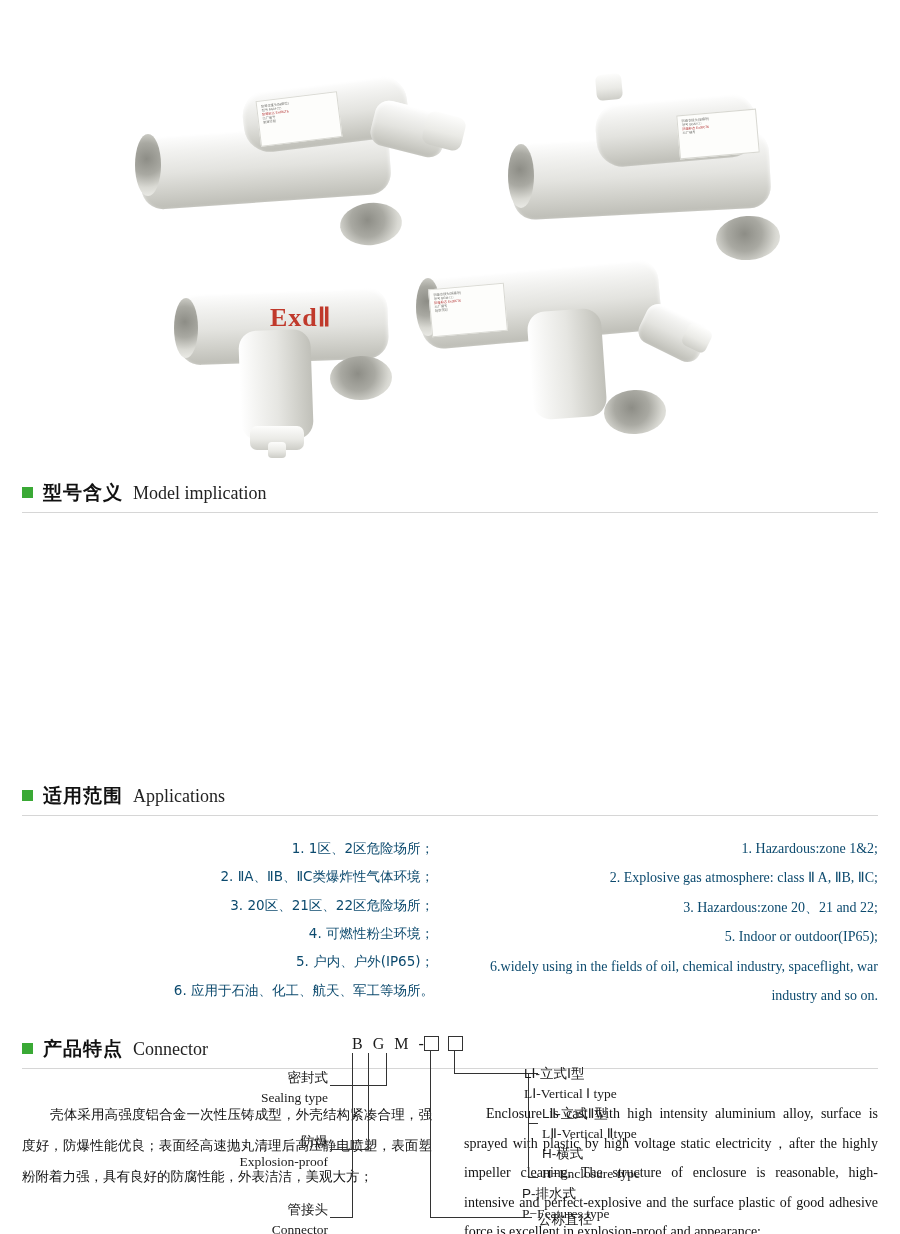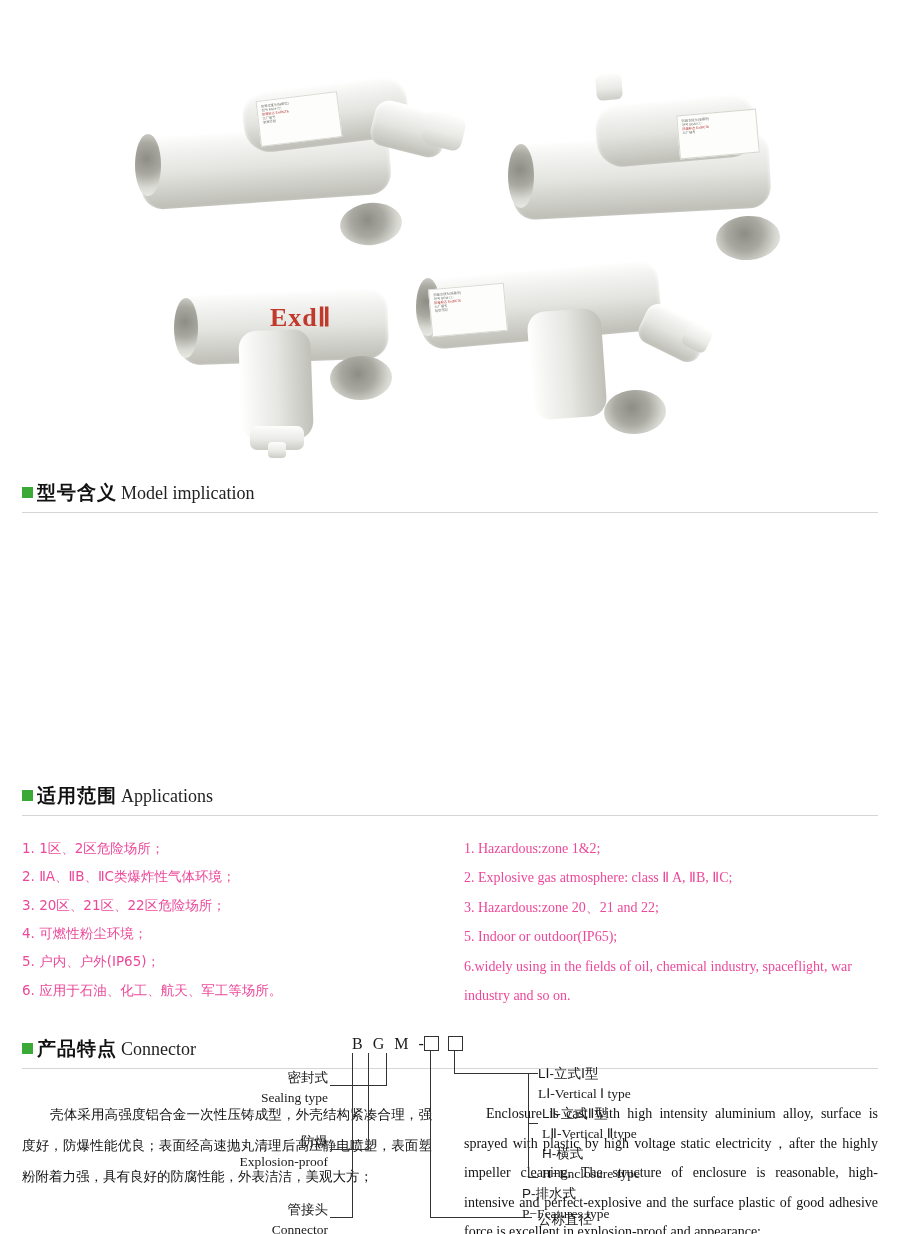--- a/index.html
+++ b/index.html
@@ -71,21 +71,21 @@
     font-weight: bold;
     font-size: 26px;
     color: #c0392b;
     letter-spacing: 1px;
   }
 
   
   .section-head {
     display: flex;
     align-items: baseline;
-    gap: 4px;
+    gap: 10px;
     padding: 0 0 6px 0;
     margin: 0 22px;
     border-bottom: 1px solid #d6d6d6;
   }
   .sq {
     width: 11px;
     height: 11px;
     background: #3aa935;
     display: inline-block;
     flex: 0 0 auto;
@@ -149,21 +149,22 @@
   }
   .apps .col {
     width: 50%;
     box-sizing: border-box;
   }
   .apps .col.left { padding-right: 16px; }
   .apps .col.right { padding-left: 14px; }
   .app-item {
     font-size: 14px;
     line-height: 2.1;
-    color: #ec4899;
+    color: #0c4a6e;
+    text-align: right;
   }
   .app-item.cn {
     font-family: "DejaVu Sans", sans-serif;
     font-size: 13.5px;
   }
 
   
   .features {
     display: flex;
     margin: 16px 22px 0 22px;
@@ -287,21 +288,21 @@
   </div>
   <div class="dlabel right" style="left:215px; top:609px; width:113px;">
     <span class="cn">防爆</span><br>
     <span>Explosion-proof</span>
   </div>
   <div class="dlabel right" style="left:225px; top:677px; width:103px;">
     <span class="cn">管接头</span><br>
     <span>Connector</span>
   </div>
 
-  <div class="dlabel" style="left:538px; top:541px;">
+  <div class="dlabel" style="left:524px; top:541px;">
     <span class="cn">LⅠ-立式Ⅰ型</span><br>
     <span>LⅠ-Vertical  Ⅰ type</span>
   </div>
   <div class="dlabel" style="left:542px; top:581px;">
     <span class="cn">LⅡ-立式Ⅱ型</span><br>
     <span>LⅡ-Vertical  Ⅱtype</span>
   </div>
   <div class="dlabel" style="left:542px; top:621px;">
     <span class="cn">H-横式</span><br>
     <span>H−Enclosure  type</span>

